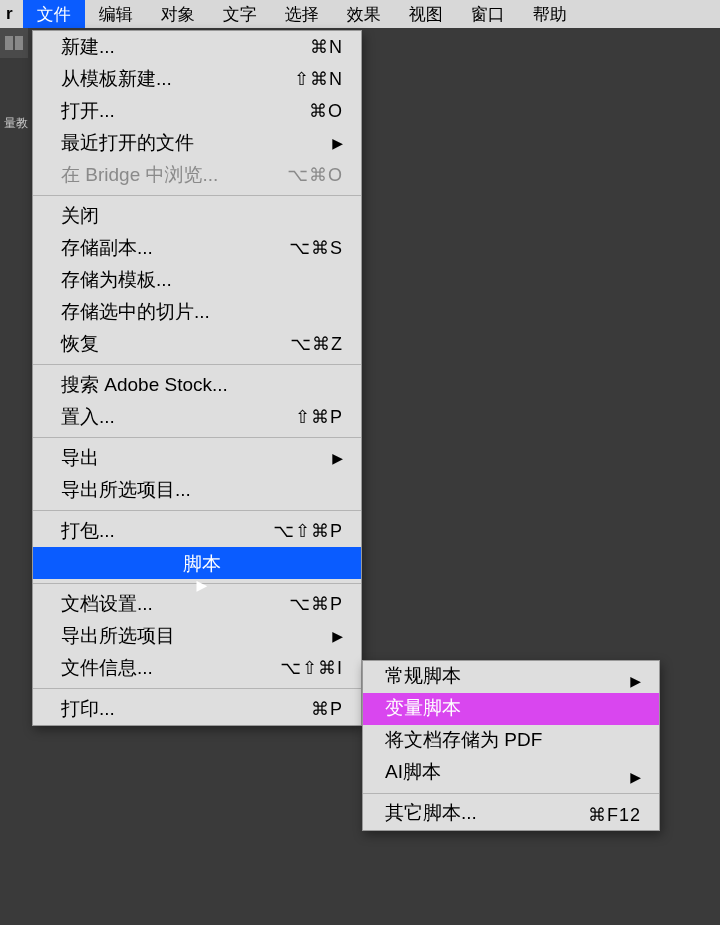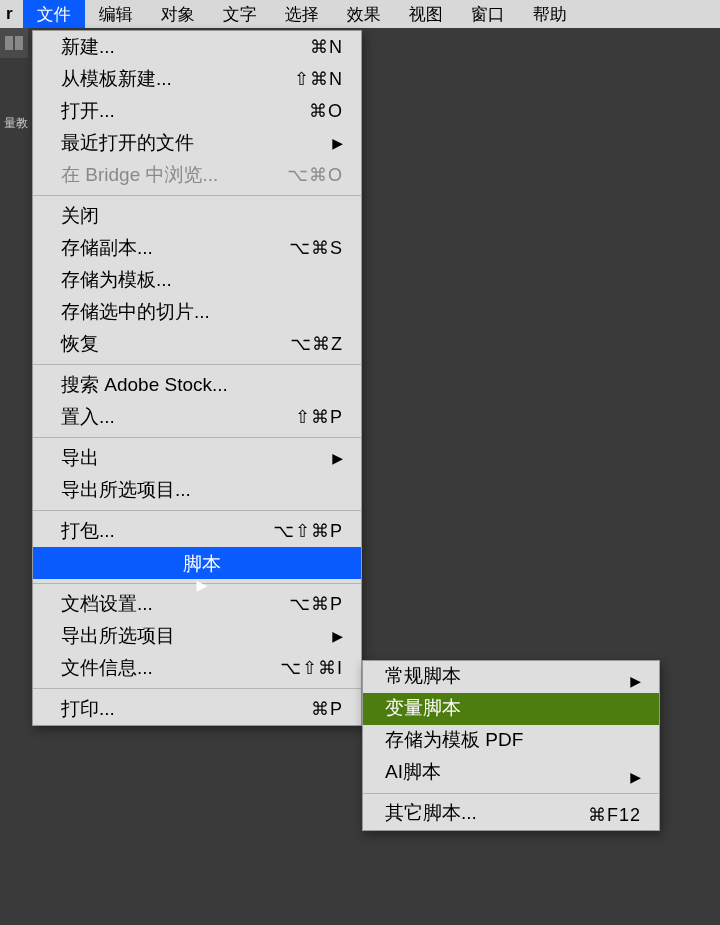--- a/index.html
+++ b/index.html
@@ -111,21 +111,21 @@
   }
   .submenu .item {
     display: flex;
     align-items: flex-end;
     justify-content: space-between;
     padding: 4px 18px 4px 22px;
     height: 32px;
     cursor: default;
   }
   .submenu .item.highlight {
-    background: #4d7c0f;
+    background: #d946ef;
     color: #fff;
   }
   .submenu .sep {
     height: 1px;
     background: #b4b4b4;
     margin: 4px 0;
   }
 </style>
 </head>
 <body>
@@ -255,21 +255,21 @@
 
 <div class="submenu" id="scripts-submenu">
     <div class="item">
       <span>常规脚本</span>
       <span class="arrow">▶</span>
     </div>
     <div class="item highlight">
       <span>变量脚本</span>
     </div>
     <div class="item">
-      <span>存储为模板 PDF</span>
+      <span>将文档存储为 PDF</span>
     </div>
     <div class="item">
       <span>AI脚本</span>
       <span class="arrow">▶</span>
     </div>
     <div class="sep"></div>
     <div class="item">
       <span>其它脚本...</span>
       <span class="shortcut">⌘F12</span>
     </div>

